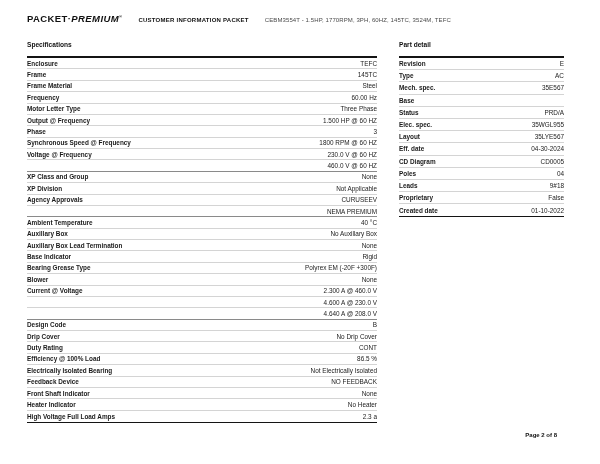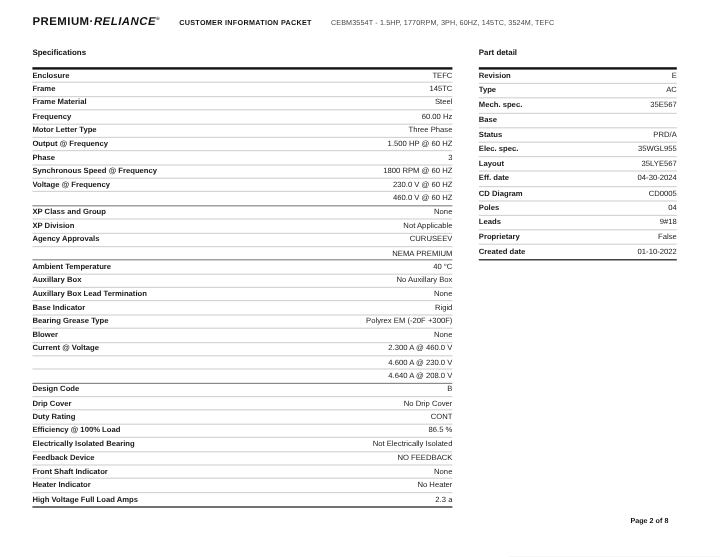--- a/index.html
+++ b/index.html
@@ -31,21 +31,21 @@
   
   .footer { position:absolute; top:432px; right:43px; font-size:6px; font-weight:bold; color:#111; }
 </style>
 </head>
 <body>
 
 <div class="page">
 
   <div class="header">
     <div class="logo">
-      <span>PREMIUM</span><span>·</span><span class="brand2">RELIANCE</span><span class="mark">®</span>
+      <span>PACKET</span><span>·</span><span class="brand2">PREMIUM</span><span class="mark">®</span>
     </div>
     <div class="doc-title">CUSTOMER INFORMATION PACKET</div>
     <div class="product">CEBM3554T - 1.5HP, 1770RPM, 3PH, 60HZ, 145TC, 3524M, TEFC</div>
   </div>
 
   <div class="col col-left">
     <div class="table-title">Specifications</div>
     <div class="spec-table" id="spec-table">
         <div class="line">
           <div class="lab">Enclosure</div>

